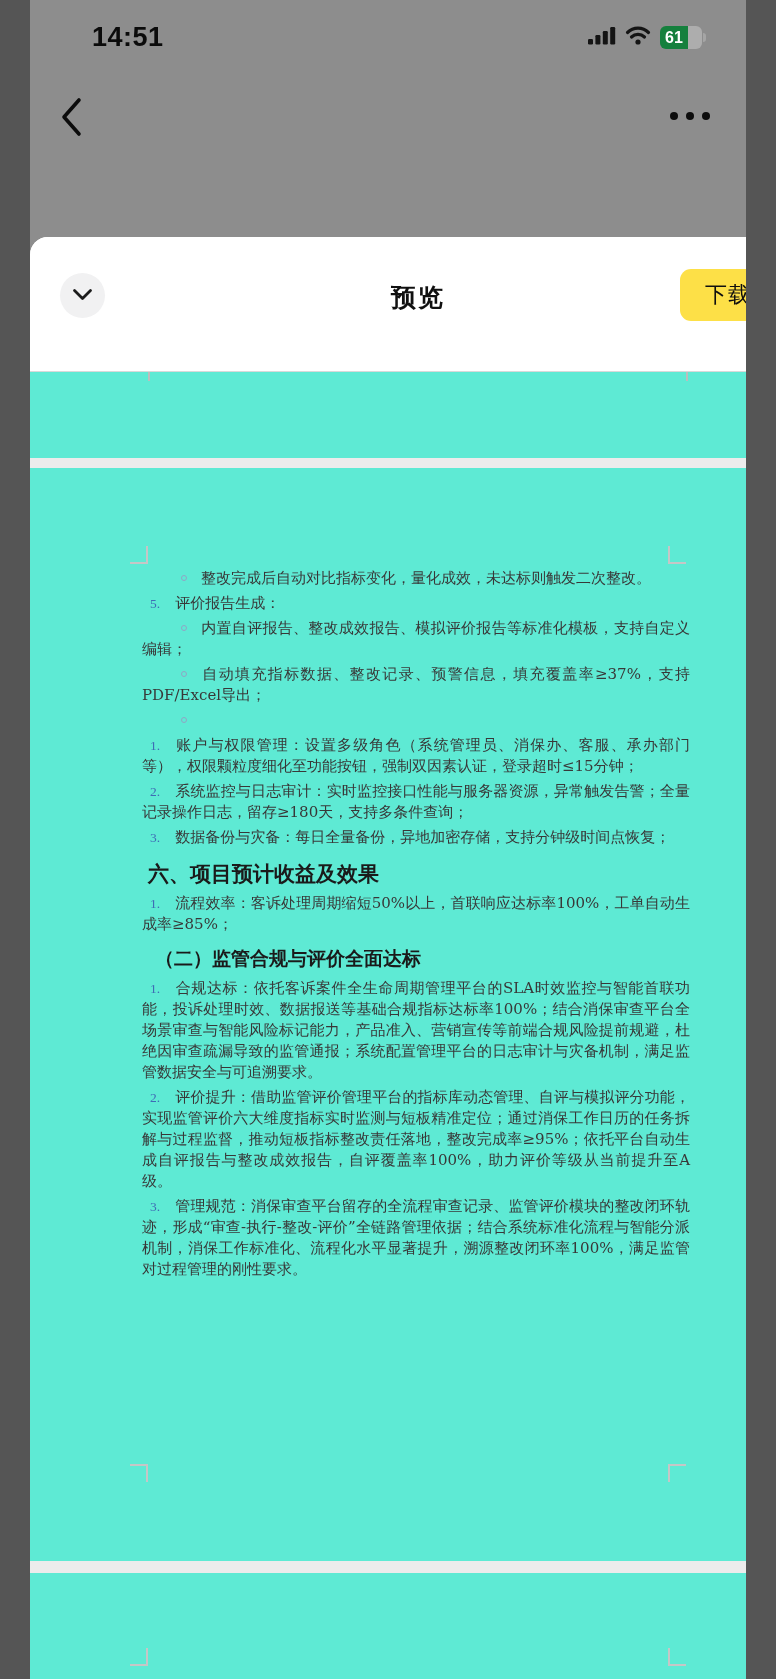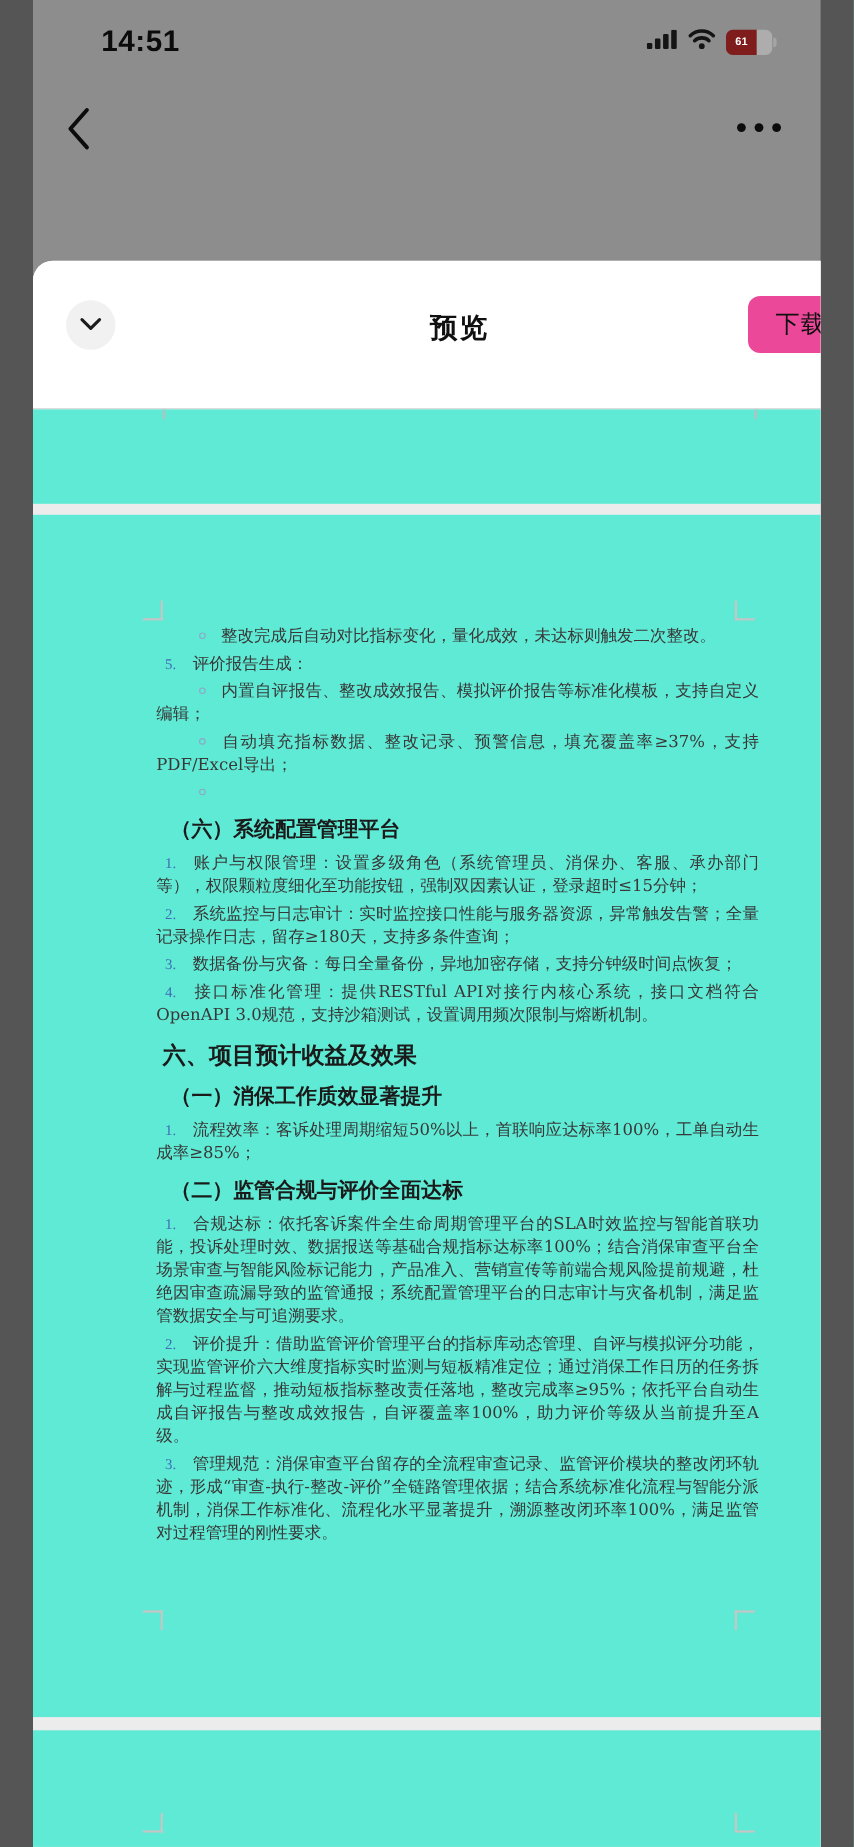--- a/index.html
+++ b/index.html
@@ -17,23 +17,23 @@
     position: absolute; left: 62px; top: 22px;
     font-size: 27px; font-weight: 600; color: #0b0b0b;
     letter-spacing: .5px;
   }
   .status-icons {
     position: absolute; right: 40px; top: 26px;
     display: flex; align-items: center; gap: 9px;
   }
   .battery { display: inline-flex; align-items: center; }
   .bat-black {
-    width: 28px; height: 23px; background: #7f1d1d; color: #fff;
+    width: 28px; height: 23px; background: #15803d; color: #fff;
     border-radius: 6px 0 0 6px; display: flex; align-items: center;
-    justify-content: center; font-size: 10px; font-weight: 700;
+    justify-content: center; font-size: 16px; font-weight: 700;
   }
   .bat-gray { width: 14px; height: 23px; background: #adadad; border-radius: 0 6px 6px 0; }
   .bat-nub { width: 3px; height: 9px; background: #a5a5a5; border-radius: 0 3px 3px 0; margin-left: 1px; }
   
   .nav-back { position: absolute; left: 28px; top: 96px; background: none; border: none; cursor: pointer; }
   .nav-more { position: absolute; right: 36px; top: 112px; display: flex; gap: 8px; background: none; border: none; cursor: pointer; }
   .dot { width: 8px; height: 8px; border-radius: 50%; background: #0c0c0c; }
   
   .sheet {
     position: absolute; left: 0; top: 237px; width: 776px; bottom: 0;
@@ -45,21 +45,21 @@
     position: absolute; left: 30px; top: 36px; width: 45px; height: 45px;
     border-radius: 50%; background: #f1f1f2; border: none; cursor: pointer;
     display: flex; align-items: center; justify-content: center;
   }
   .sheet-title {
     position: absolute; left: 0; right: 0; top: 44px; text-align: center;
     font-size: 25px; font-weight: 600; color: #101010; letter-spacing: 2px;
   }
   .download-btn {
     position: absolute; right: 30px; top: 32px; height: 52px; padding: 0 25px;
-    background: #ec4899; border: none; border-radius: 11px; cursor: pointer;
+    background: #fde047; border: none; border-radius: 11px; cursor: pointer;
     font-size: 22px; color: #0f0f0f; font-weight: 500; letter-spacing: 1px;
     font-family: "Liberation Sans", sans-serif;
   }
   .header-pad { height: 40px; background: #fff; flex: none; }
   
   .doc {
     flex: 1; background: #ececec; border-top: 1px solid #d9d9d9;
     display: flex; flex-direction: column; overflow: hidden;
   }
   .page { position: relative; background: #5eead4; flex: none; width: 100%; }
@@ -172,27 +172,24 @@
         <div class="mark tl" style="left:100px; top:78px"></div>
         <div class="mark tr" style="left:638px; top:78px"></div>
         <div class="mark bl" style="left:100px; top:996px"></div>
         <div class="mark br" style="left:638px; top:996px"></div>
         <div class="doc-content">
             <p class="para bullet"><span class="circ"></span><span>整改完成后自动对比指标变化，量化成效，未达标则触发二次整改。</span></p>
             <p class="para numbered"><span class="num">5.</span><span>评价报告生成：</span></p>
             <p class="para bullet"><span class="circ"></span><span>内置自评报告、整改成效报告、模拟评价报告等标准化模板，支持自定义编辑；</span></p>
             <p class="para bullet"><span class="circ"></span><span>自动填充指标数据、整改记录、预警信息，填充覆盖率≥37%，支持PDF/Excel导出；</span></p>
             <p class="para bullet"><span class="circ"></span></p>
-            <h3 class="doc-h3">（六）系统配置管理平台</h3>
             <p class="para numbered"><span class="num">1.</span><span>账户与权限管理：设置多级角色（系统管理员、消保办、客服、承办部门等），权限颗粒度细化至功能按钮，强制双因素认证，登录超时≤15分钟；</span></p>
             <p class="para numbered"><span class="num">2.</span><span>系统监控与日志审计：实时监控接口性能与服务器资源，异常触发告警；全量记录操作日志，留存≥180天，支持多条件查询；</span></p>
             <p class="para numbered"><span class="num">3.</span><span>数据备份与灾备：每日全量备份，异地加密存储，支持分钟级时间点恢复；</span></p>
-            <p class="para numbered"><span class="num">4.</span><span>接口标准化管理：提供RESTful API对接行内核心系统，接口文档符合OpenAPI 3.0规范，支持沙箱测试，设置调用频次限制与熔断机制。</span></p>
             <h2 class="doc-h2">六、项目预计收益及效果</h2>
-            <h3 class="doc-h3">（一）消保工作质效显著提升</h3>
             <p class="para numbered"><span class="num">1.</span><span>流程效率：客诉处理周期缩短50%以上，首联响应达标率100%，工单自动生成率≥85%；</span></p>
             <h3 class="doc-h3">（二）监管合规与评价全面达标</h3>
             <p class="para numbered"><span class="num">1.</span><span>合规达标：依托客诉案件全生命周期管理平台的SLA时效监控与智能首联功能，投诉处理时效、数据报送等基础合规指标达标率100%；结合消保审查平台全场景审查与智能风险标记能力，产品准入、营销宣传等前端合规风险提前规避，杜绝因审查疏漏导致的监管通报；系统配置管理平台的日志审计与灾备机制，满足监管数据安全与可追溯要求。</span></p>
             <p class="para numbered"><span class="num">2.</span><span>评价提升：借助监管评价管理平台的指标库动态管理、自评与模拟评分功能，实现监管评价六大维度指标实时监测与短板精准定位；通过消保工作日历的任务拆解与过程监督，推动短板指标整改责任落地，整改完成率≥95%；依托平台自动生成自评报告与整改成效报告，自评覆盖率100%，助力评价等级从当前提升至A级。</span></p>
             <p class="para numbered"><span class="num">3.</span><span>管理规范：消保审查平台留存的全流程审查记录、监管评价模块的整改闭环轨迹，形成“审查-执行-整改-评价”全链路管理依据；结合系统标准化流程与智能分派机制，消保工作标准化、流程化水平显著提升，溯源整改闭环率100%，满足监管对过程管理的刚性要求。</span></p>
           </div>
       </div>
 
       <div class="gap g2"></div>
 

